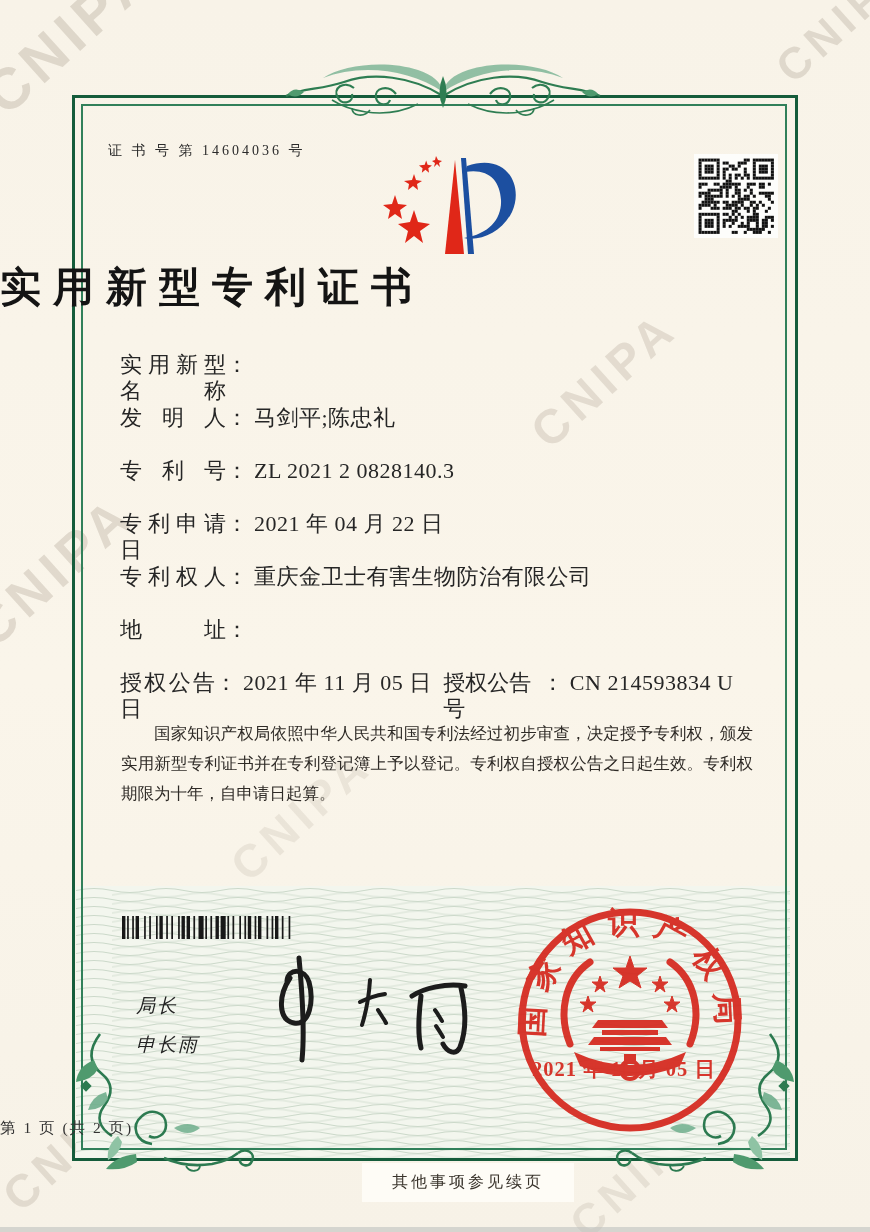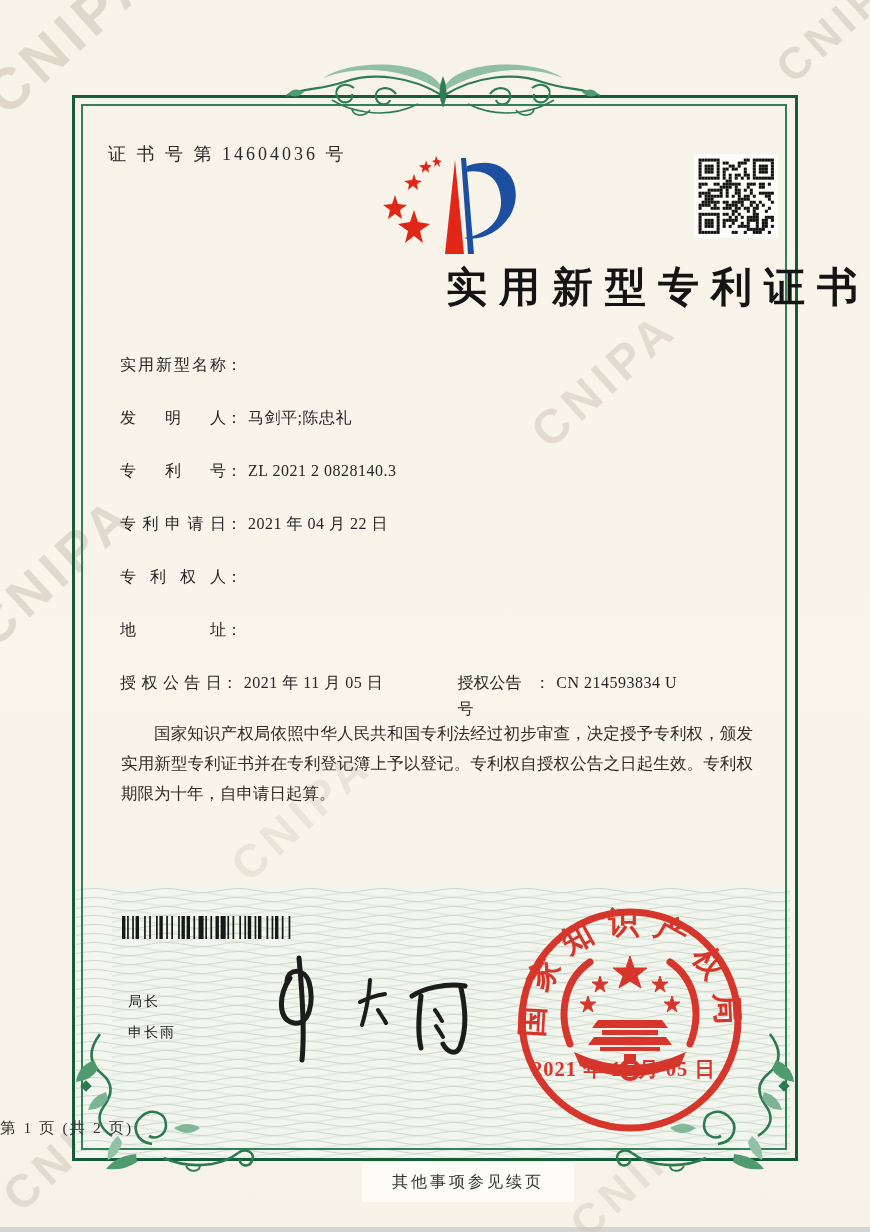--- a/index.html
+++ b/index.html
@@ -10,42 +10,42 @@
     font-family:"Liberation Serif","DejaVu Serif",serif;
     color:#262626;
   }
   
   .frame-outer{position:absolute;left:72px;top:95px;width:720px;height:1060px;border:3px solid #155c3b;}
   .frame-inner{position:absolute;left:81px;top:104px;width:702px;height:1042px;border:2px solid #31805a;}
   
   .wm{position:absolute;font-family:"Liberation Sans",sans-serif;font-weight:bold;
       color:#b9ae9f;transform:rotate(-42deg);letter-spacing:6px;pointer-events:none;}
   
-  .cert-no{position:absolute;left:108px;top:142px;font-size:18px;letter-spacing:3px;color:#2b2b2b;}
+  .cert-no{position:absolute;left:108px;top:142px;font-size:14px;letter-spacing:3px;color:#2b2b2b;}
   .logo{position:absolute;left:352px;top:146px;}
   .qr{position:absolute;left:694px;top:154px;width:84px;height:84px;background:#fdfdfb;}
-  .title{position:absolute;left:0;top:260px;width:100%;text-align:right;
+  .title{position:absolute;left:0;top:260px;width:100%;text-align:left;
          font-size:41px;font-weight:bold;letter-spacing:12px;color:#141414;}
   
-  .fields{position:absolute;left:120px;top:352px;width:640px;font-size:16px;}
+  .fields{position:absolute;left:120px;top:352px;width:640px;font-size:22px;}
   .frow{display:flex;align-items:flex-start;height:53px;line-height:26px;}
   .flabel{display:inline-block;width:106px;text-align:justify;text-align-last:justify;}
   .fcolon{display:inline-block;}
   .fvalue{display:inline-block;margin-left:6px;letter-spacing:.5px;}
   .grant-row .fvalue{width:212px;}
   .flabel2{display:inline-block;margin-left:10px;}
   
   .bodytext{position:absolute;left:120px;top:718px;width:634px;
             font-size:16.5px;line-height:1.83;text-align:justify;color:#2e2a26;}
   .bodytext p{margin:1px;text-indent:2em;}
   
   .waves{position:absolute;left:76px;top:886px;pointer-events:none;}
   
   .barcode{position:absolute;left:122px;top:916px;}
-  .signer{position:absolute;left:128px;top:993px;font-size:14px;letter-spacing:2px;color:#222;}
+  .signer{position:absolute;left:136px;top:993px;font-size:19px;letter-spacing:2px;color:#222;font-style:italic;}
   .signer div{margin-bottom:13px;}
   .sig{position:absolute;left:252px;top:952px;}
   .seal{position:absolute;left:514px;top:904px;opacity:.93;}
   
   .page-info{position:absolute;left:0;top:1118px;width:100%;text-align:left;
              font-size:15.5px;letter-spacing:2px;color:#333;}
   .note-wrap{position:absolute;left:9px;top:1163px;width:100%;text-align:center;padding-left:24px;}
   .note{display:inline-block;background:#fefcf6;padding:9px 30px;font-size:16px;
         letter-spacing:3px;color:#3a342c;}
   .photo-edge{position:absolute;left:0;bottom:0;width:100%;height:5px;background:#b9bdbb;opacity:.55;}
@@ -474,20 +474,21 @@
       <span class="fvalue">ZL 2021 2 0828140.3</span>
     </div>
     <div class="frow">
       <span class="flabel">专利申请日</span>
         <span class="fcolon">：</span>
       <span class="fvalue">2021 年 04 月 22 日</span>
     </div>
     <div class="frow">
       <span class="flabel">专利权人</span>
         <span class="fcolon">：</span>
+      <span class="fvalue">重庆金卫士有害生物防治有限公司</span>
     </div>
     <div class="frow">
       <span class="flabel">地址</span>
         <span class="fcolon">：</span>
     </div>
     <div class="frow grant-row">
       <span class="flabel">授权公告日</span>
         <span class="fcolon">：</span>
       <span class="fvalue">2021 年 11 月 05 日</span>
       <span class="flabel2">授权公告号</span>

